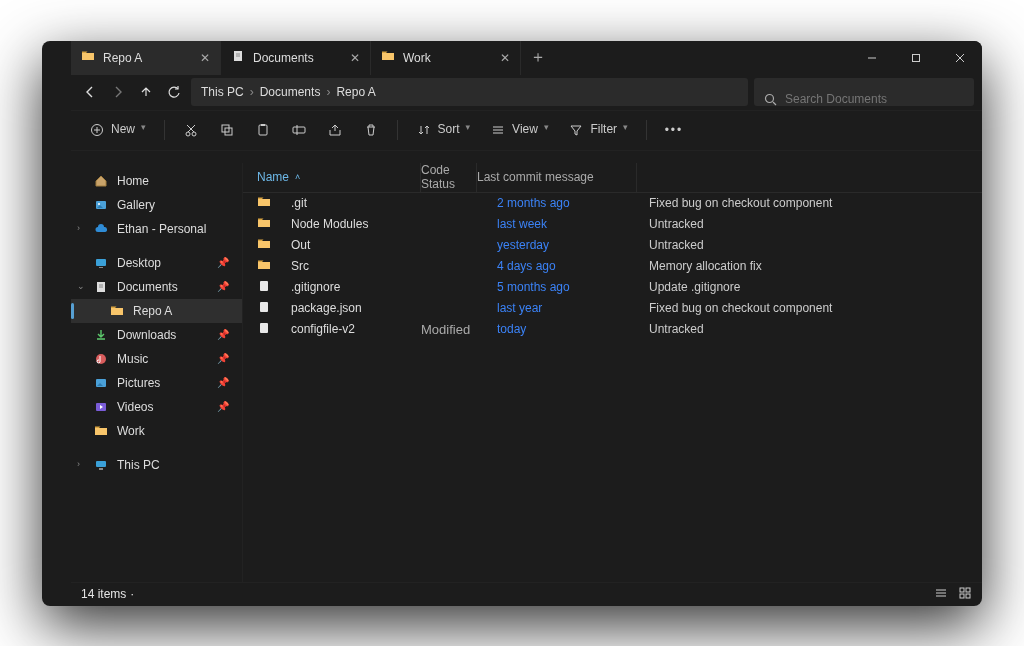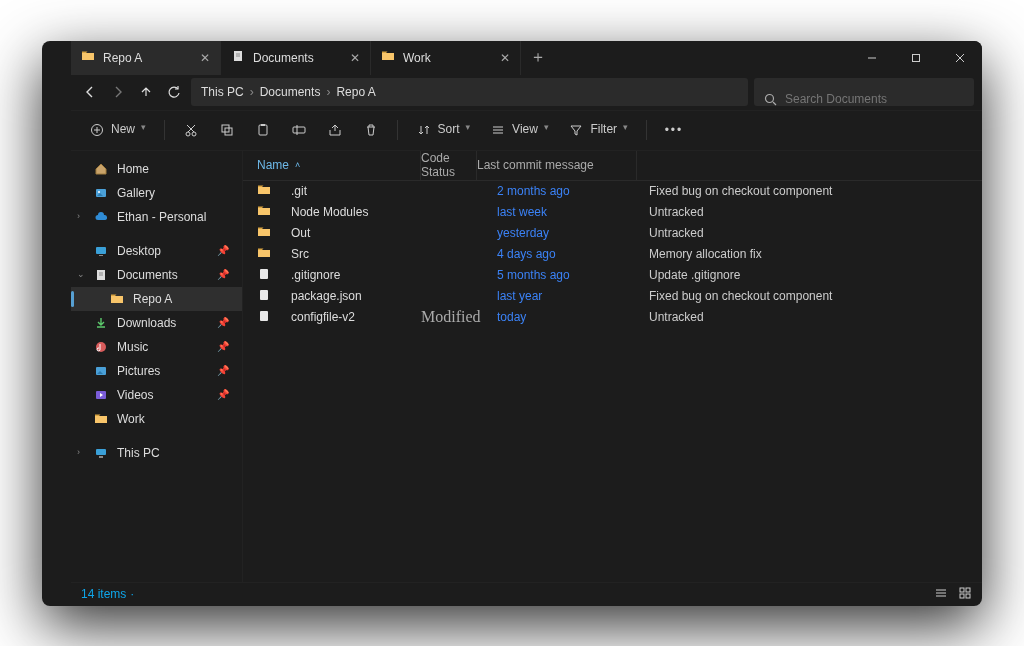--- a/index.html
+++ b/index.html
@@ -44,21 +44,21 @@
     display:flex; align-items:flex-end; padding:0 10px; gap:8px; color:#aaa;
   }
   .search-wrap input { background:transparent; border:none; outline:none; color:#ccc; width:100%; font-size:12px; }
   
   .toolbar { height: 40px; display:flex; align-items:center; padding:0 10px; gap:4px; border-bottom:1px solid #222; }
   .tbtn { display:flex; gap:6px; padding:4px 8px; border-radius:3px; color:#ccc; }
   .tbtn .chev { color:#888; font-size:9px; }
   .tsep { width:1px; height:20px; background:#333; margin:0 6px; }
   .tic { width:16px; height:16px; display:flex; align-items:center; justify-content:center; }
   
-  .body { flex:1; display:flex; min-height:0; }
+  .body { flex:1; display:flex; min-height:0;margin-top:12px; }
   .sidebar { width: 172px; background:#1c1c1c; border-right:1px solid #222; padding:6px 0; overflow:hidden; }
   .sb-item {
     display:flex; align-items:center; gap:8px; height:24px; padding:0 12px 0 22px; color:#ddd; position:relative;
   }
   .sb-item .pin { margin-left:auto; color:#666; font-size:10px; }
   .sb-item.sel { background:#2f2f2f; }
   .sb-item.sel::before { content:""; position:absolute; left:0; top:4px; bottom:4px; width:3px; background:#57a0d3; border-radius:2px; }
   .sb-item.indent1 { padding-left: 38px; }
   .sb-chevron { position:absolute; left:6px; top:6px; color:#888; font-size:9px; }
   .sb-gap { height:10px; }
@@ -69,29 +69,29 @@
   .colheader .col { padding-right:12px; border-right:1px solid #2a2a2a; height:100%; display:flex; align-items:center; }
   .col.name { width: 164px; }
   .col.status { width: 56px; }
   .col.date { width: 152px; }
   .col.msg { flex:0 0 160px; border-right:1px solid #2a2a2a; }
   .col.name .label { color:#6db8e8; }
   .sort-caret { color:#6db8e8; margin-left:6px; font-size:9px; }
   .rows { flex:1; }
   .row { height:21px; display:flex; align-items:center; padding-left:14px; color:#ddd; }
   .row .c-name { width:164px; display:flex; align-items:center; gap:20px; }
-  .row .c-status { width:76px; color:#aaa; font-size:16px;font-family:Liberation Serif, serif; }
+  .row .c-status { width:76px; color:#aaa; font-size:13px; }
   .row .c-date { width:152px; color:#3b82f6; }
   .row .c-msg { color:#ccc; }
   .folder-svg path { fill:#f8c56a; }
   .folder-svg .tab { fill:#d9a441; }
   .file-svg rect { fill:#e8e8e8; }
   
   .statusbar {
-    height:24px; border-top:1px solid #222; display:flex; align-items:center; padding:0 10px; color:#0ea5e9; gap:4px;
+    height:24px; border-top:1px solid #222; display:flex; align-items:center; padding:0 10px; color:#e5e5e5; gap:4px;
   }
   .statusbar .right { margin-left:auto; display:flex; gap:10px; }
   .ic svg { display:block; }
 </style>
 </head>
 <body>
 
 <div class="shadow-wrap">
 <div class="window">
 

